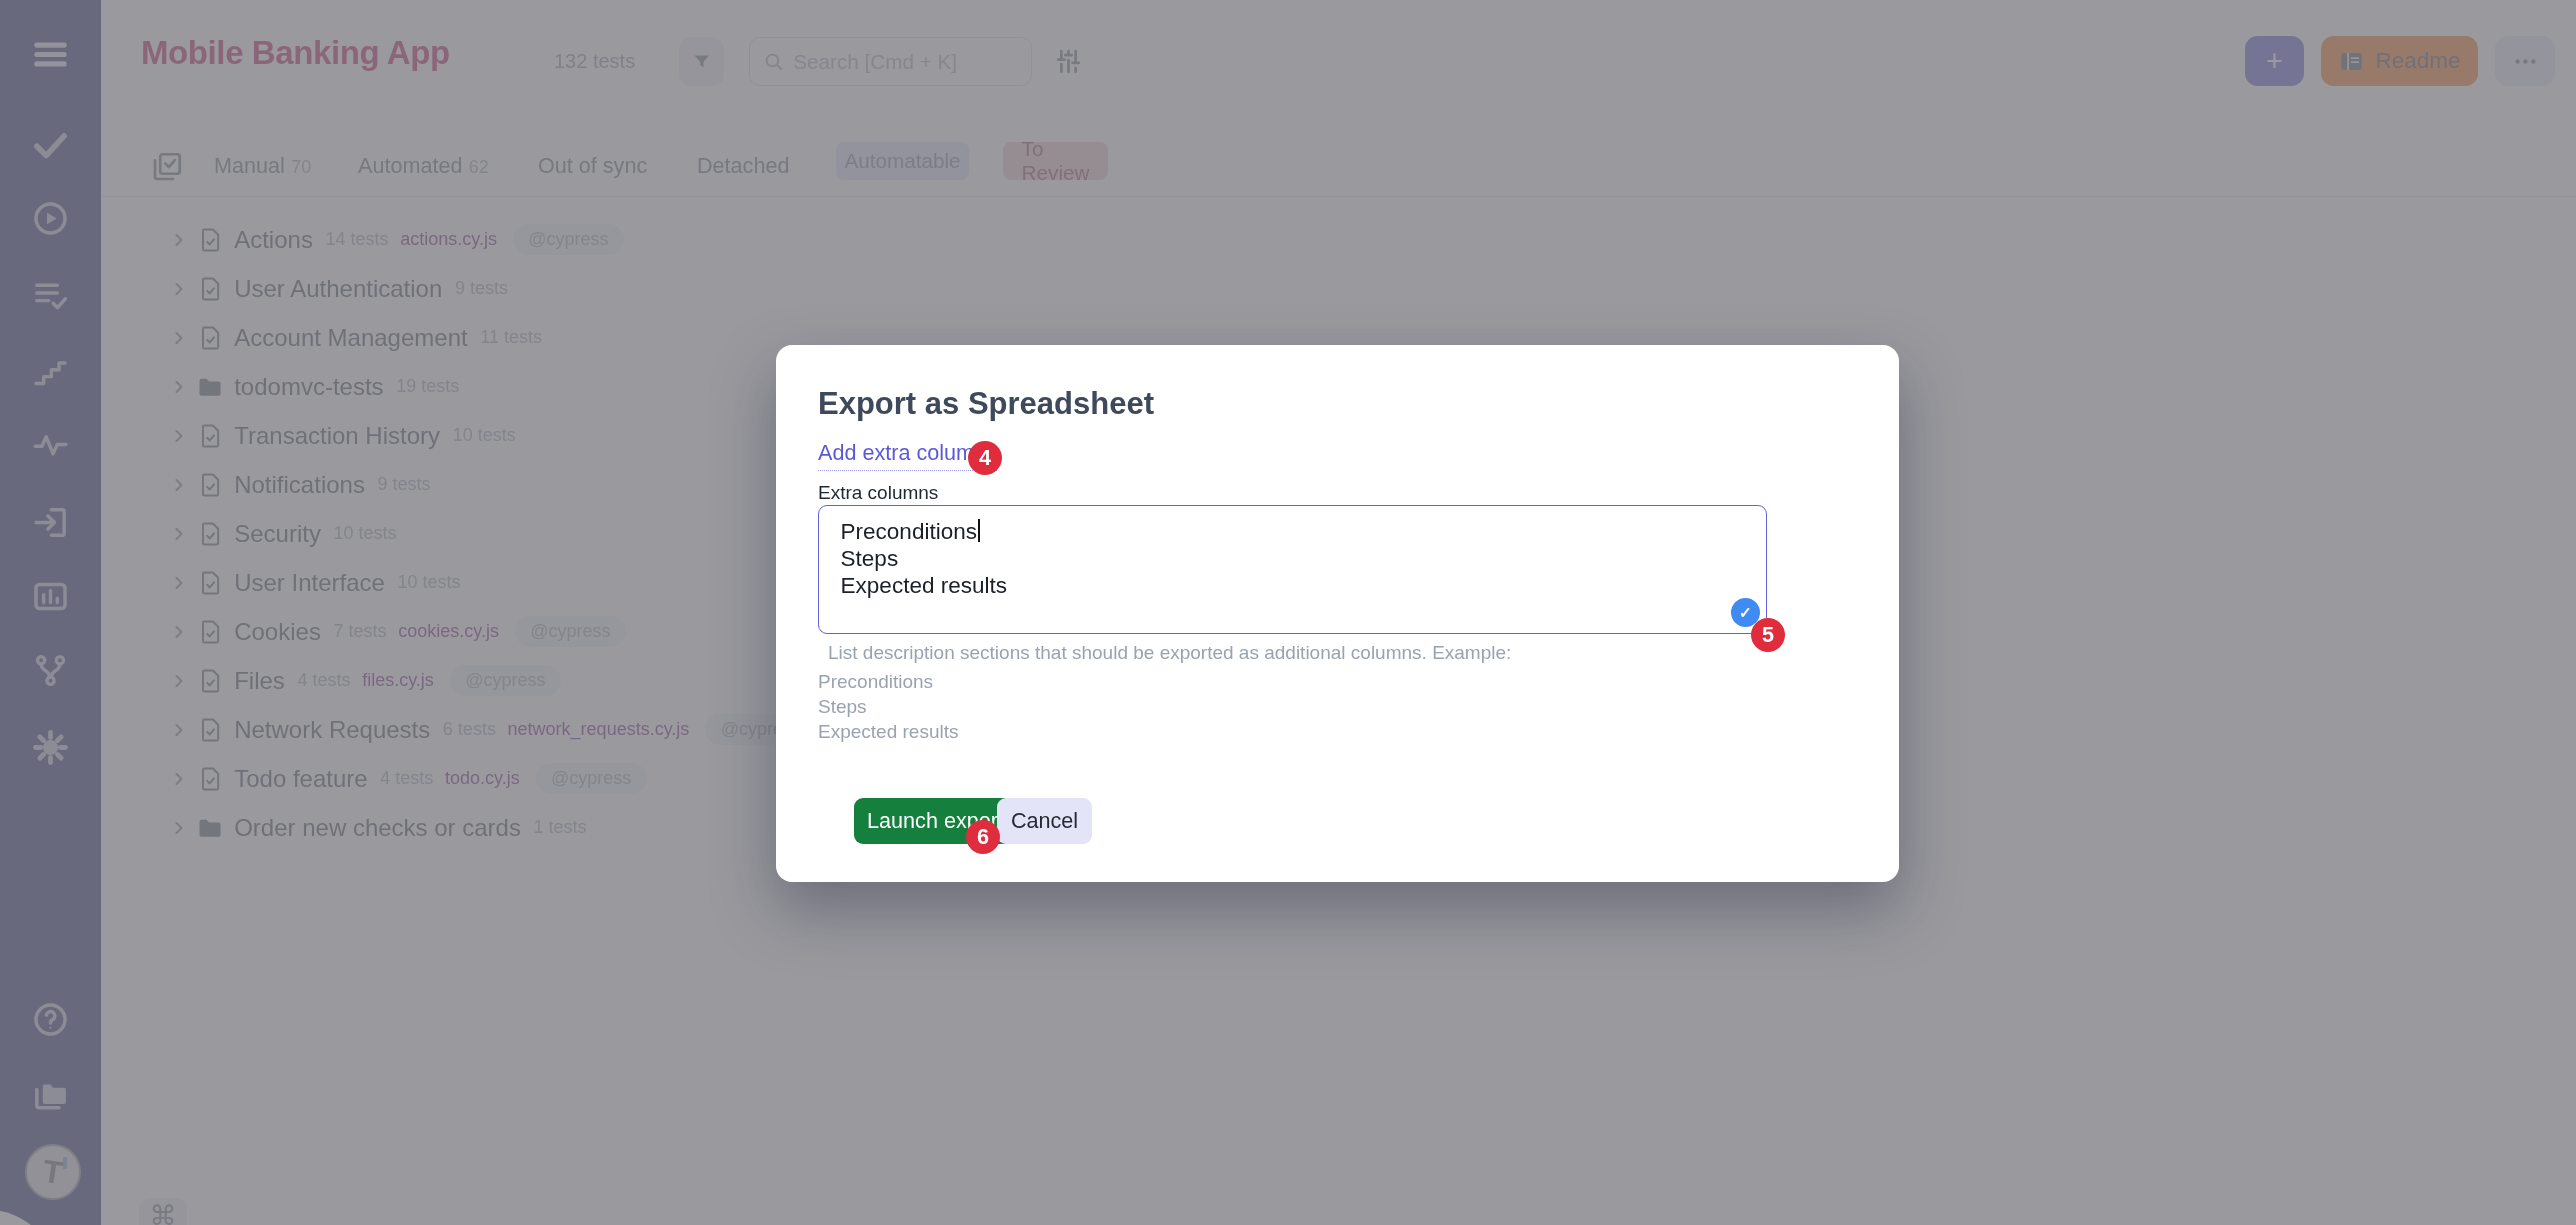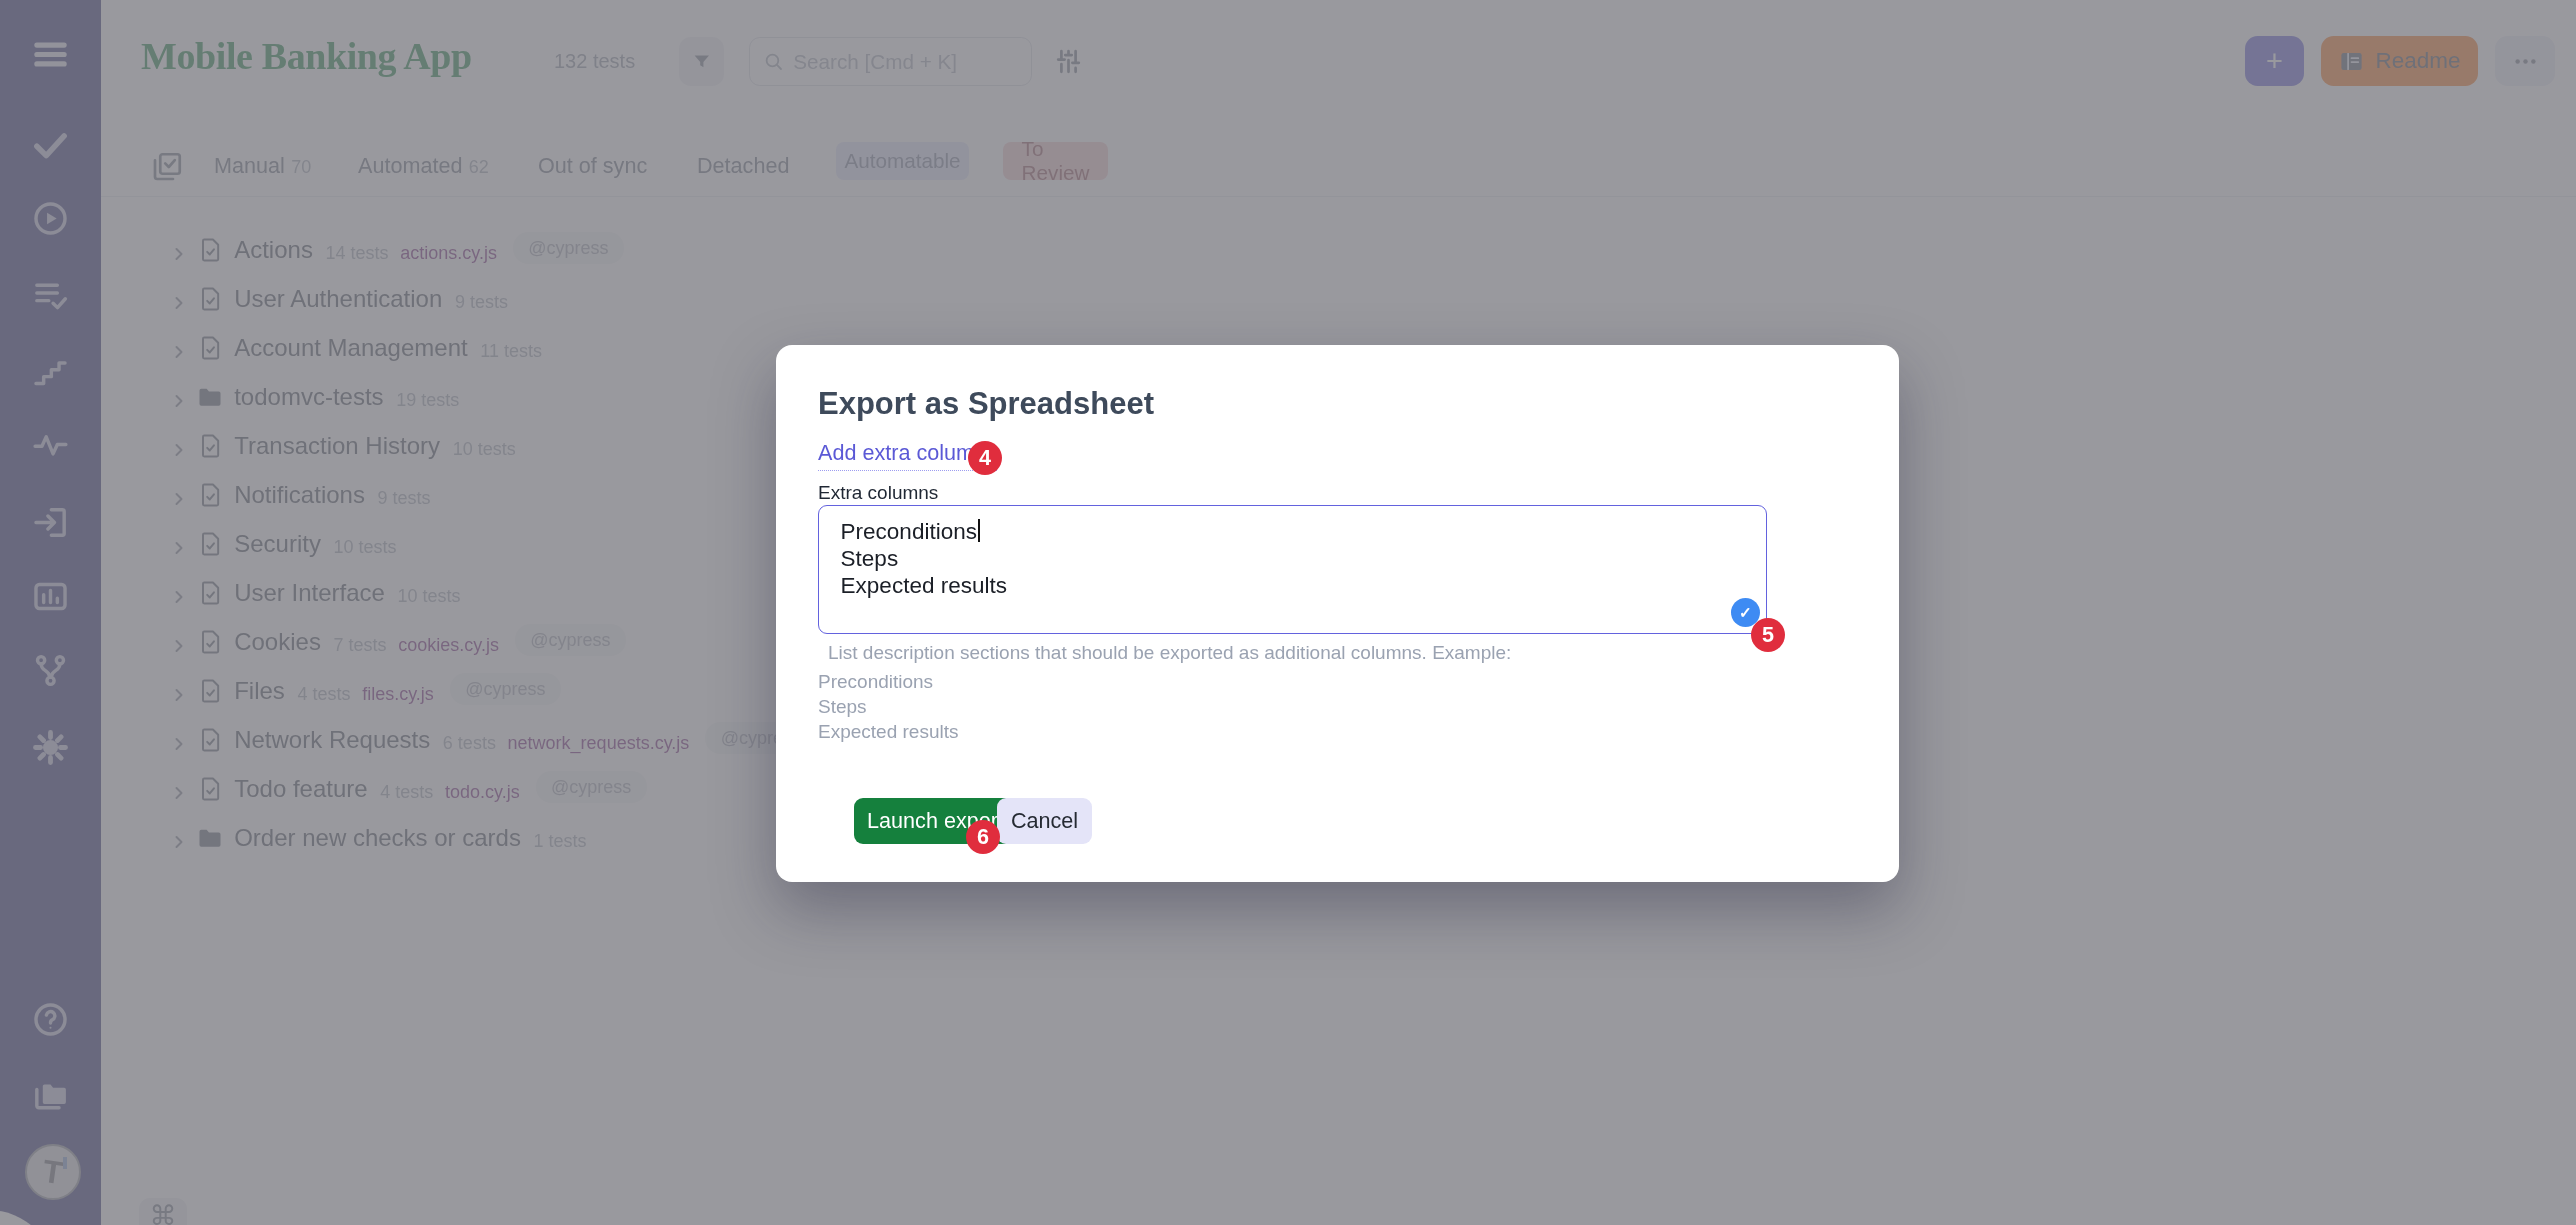--- a/index.html
+++ b/index.html
@@ -18,22 +18,22 @@
     background:#D9DADF; border:2.7px solid #8A8C96; display:flex; align-items:center; justify-content:center;
     cursor:pointer; }
   .avatar .t-glyph { font-size:32px; font-weight:bold; color:#63656D; transform:rotate(8deg); line-height:1; }
   .avatar .t-tick { position:absolute; right:11.7px; top:10.8px; width:4.5px; height:12.6px; background:#7D9AD0; }
   .corner-blob { position:absolute; left:-79px; top:1210px; width:135px; height:135px;
     border-radius:50%; background:#ffffff; z-index:2; }
 
   
   .main { position:absolute; left:101px; top:0; width:2475px; height:100%; background:#fff; z-index:1; }
 
-  .page-title { position:absolute; left:40px; top:34px; font-size:38px; font-weight:700;
-    color:#15803d; letter-spacing:-0.4px;font-family:Liberation Serif, serif; }
+  .page-title { position:absolute; left:40px; top:34px; font-size:33px; font-weight:700;
+    color:#be185d; letter-spacing:-0.4px; }
   .tests-total { position:absolute; left:453px; top:50px; font-size:20px; color:#8A919E; }
   .icon-btn { position:absolute; border-radius:11.7px; display:flex; align-items:center;
     justify-content:center; cursor:pointer; }
   .filter-btn { left:578px; top:37px; width:45px; height:49px; background:#EDEEF2; }
   .search-box { position:absolute; left:648px; top:37px; width:283px; height:49px; background:#fff;
     border:1.8px solid #D6D9E0; border-radius:10.8px; display:flex; align-items:center; padding:0 12.6px; }
   .search-box input { border:none; outline:none; width:100%; font-size:20.7px; color:#3F4654;
     font-family:"Liberation Sans", sans-serif; background:transparent; margin-left:9px; }
   .search-box input::placeholder { color:#A2A9B5; }
   .sliders-btn { left:949px; top:43px; width:36px; height:36px; background:transparent; }
@@ -50,21 +50,21 @@
     stroke-linecap:round; stroke-linejoin:round; }
   .tab { position:absolute; top:18px; font-size:21.6px; color:#646C7B; cursor:pointer; white-space:nowrap; }
   .tab .tab-count { font-size:18px; color:#9CA3AF; margin-left:6.3px; }
   .tab-pill { position:absolute; top:7.2px; height:38px; border-radius:8px; display:flex; align-items:center;
     justify-content:center; font-size:20.7px; cursor:pointer; padding:0 20px; }
   .pill-indigo { background:#DFE3FB; color:#767E96; }
   .pill-red { background:#F2C6CA; color:#8F4A52; }
 
   
   .rows { position:absolute; left:0; top:215px; width:100%; }
-  .row { height:49px; display:flex; align-items:flex-end; padding-left:68px; cursor:pointer; }
+  .row { height:49px; display:flex; align-items:center; padding-left:68px; cursor:pointer; }
   .row svg.chevron { width:20px; height:20px; stroke:#7A828F; stroke-width:2.4; fill:none;
     stroke-linecap:round; stroke-linejoin:round; flex:none; }
   .row svg.suite-icon { width:28px; height:28px; margin-left:7.2px; flex:none; }
   .row .icon-file   { stroke:#59616F; stroke-width:1.7; fill:none; stroke-linecap:round; stroke-linejoin:round; }
   .row .icon-folder { display:none; }
   .row.is-folder .icon-folder { display:block; }
   .row-name { margin-left:10px; font-size:24px; color:#434A56; white-space:nowrap; }
   .row-count { margin-left:12.6px; font-size:18px; color:#9CA3AF; white-space:nowrap; }
   .row-file { margin-left:11.7px; font-size:18px; color:#701a75; white-space:nowrap; }
   .row-tag { margin-left:16px; font-size:18px; color:#9BA1AC; background:#F2F3F5; border-radius:15.3px;

